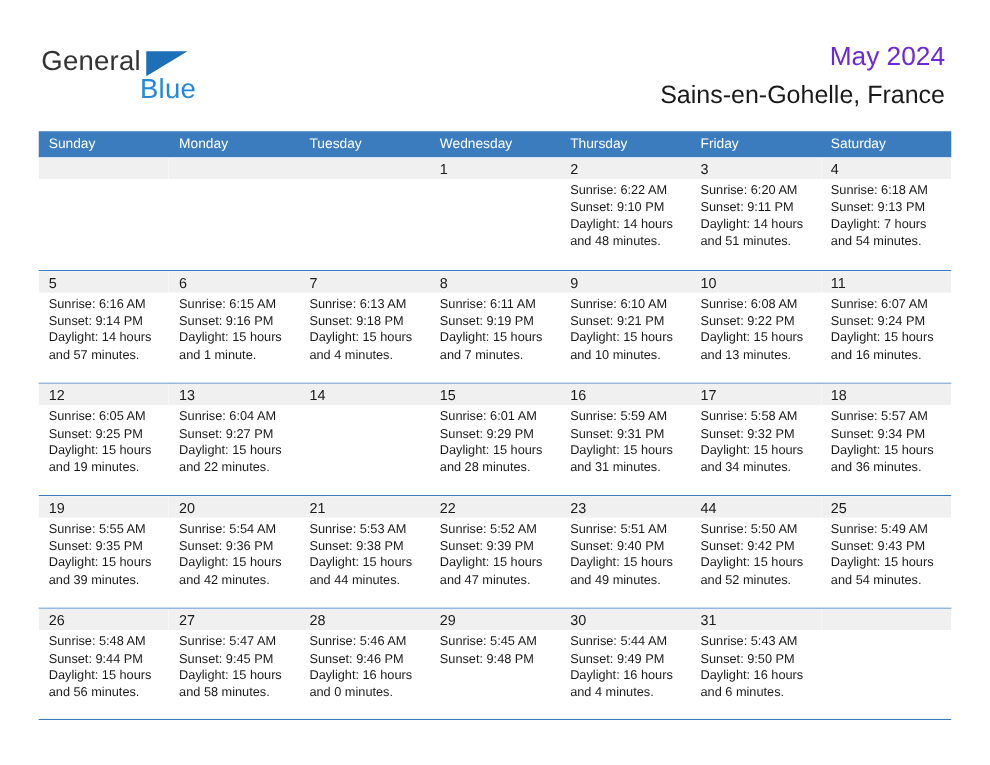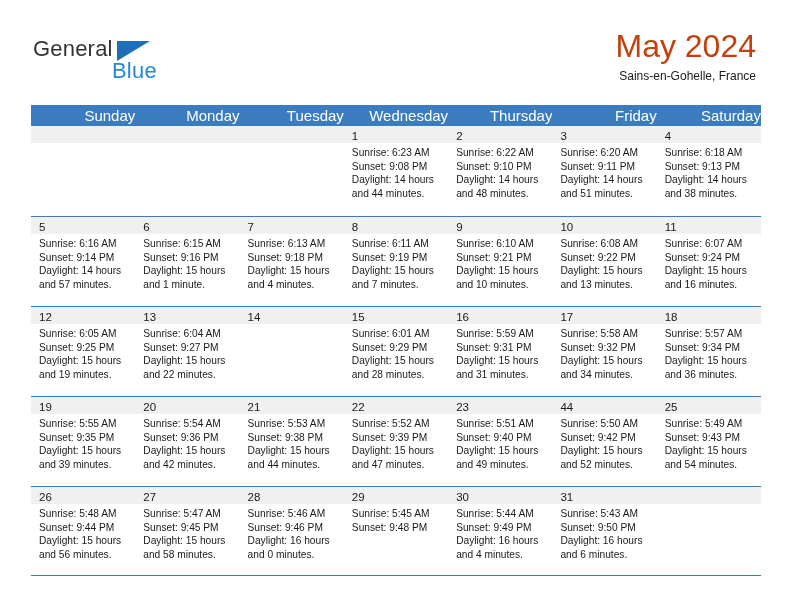--- a/index.html
+++ b/index.html
@@ -64,28 +64,28 @@
     color: #2688d6;
     margin-left: 20px;
   }
   .title-block {
     position: absolute;
     right: 36px;
     top: 30px;
     text-align: right;
   }
   .cal-title {
-    font-size: 32px;
-    color: #c2410c;
+    font-size: 21px;
+    color: #6d28d9;
     line-height: 32px;
     white-space: nowrap;
   }
   .cal-subtitle {
     margin-top: 6px;
-    font-size: 12px;
+    font-size: 20px;
     color: #1a1a1a;
     line-height: 17px;
     white-space: nowrap;
   }
 
   
   .calendar {
     position: absolute;
     left: 31px;
     top: 105px;
@@ -94,26 +94,25 @@
   .weekday-row {
     display: flex;
     width: 730px;
     height: 21px;
     background: #3b7cbf;
   }
   .weekday {
     flex: 1 1 0;
     box-sizing: border-box;
     padding-left: 8px;
-    font-size: 15px;
+    font-size: 11px;
     line-height: 21px;
     color: #ffffff;
     white-space: nowrap;
     overflow: hidden;
-    text-align: right;
   }
 
   .week-row {
     display: flex;
     width: 730px;
     height: 90px;
     border-top: 1px solid #3b7cbf;
     box-sizing: border-box;
   }
   .week-row.first {
@@ -193,25 +192,20 @@
             <div class="day-number-strip"><span class="day-number"></span></div>
           </div>
           <div class="day-cell empty">
             <div class="day-number-strip"><span class="day-number"></span></div>
           </div>
           <div class="day-cell empty">
             <div class="day-number-strip"><span class="day-number"></span></div>
           </div>
           <div class="day-cell">
             <div class="day-number-strip"><span class="day-number">1</span></div>
-            <div class="day-info">
-              <div>Sunrise: 6:23 AM</div>
-              <div>Sunset: 9:08 PM</div>
-              <div class="wrap">Daylight: 14 hours and 44 minutes.</div>
-            </div>
           </div>
           <div class="day-cell">
             <div class="day-number-strip"><span class="day-number">2</span></div>
             <div class="day-info">
               <div>Sunrise: 6:22 AM</div>
               <div>Sunset: 9:10 PM</div>
               <div class="wrap">Daylight: 14 hours and 48 minutes.</div>
             </div>
           </div>
           <div class="day-cell">
@@ -220,21 +214,21 @@
               <div>Sunrise: 6:20 AM</div>
               <div>Sunset: 9:11 PM</div>
               <div class="wrap">Daylight: 14 hours and 51 minutes.</div>
             </div>
           </div>
           <div class="day-cell">
             <div class="day-number-strip"><span class="day-number">4</span></div>
             <div class="day-info">
               <div>Sunrise: 6:18 AM</div>
               <div>Sunset: 9:13 PM</div>
-              <div class="wrap">Daylight: 14 hours and 38 minutes.</div>
+              <div class="wrap">Daylight: 7 hours and 54 minutes.</div>
             </div>
           </div>
         </div>
         <div class="week-row">
           <div class="day-cell">
             <div class="day-number-strip"><span class="day-number">5</span></div>
             <div class="day-info">
               <div>Sunrise: 6:16 AM</div>
               <div>Sunset: 9:14 PM</div>
               <div class="wrap">Daylight: 14 hours and 57 minutes.</div>

